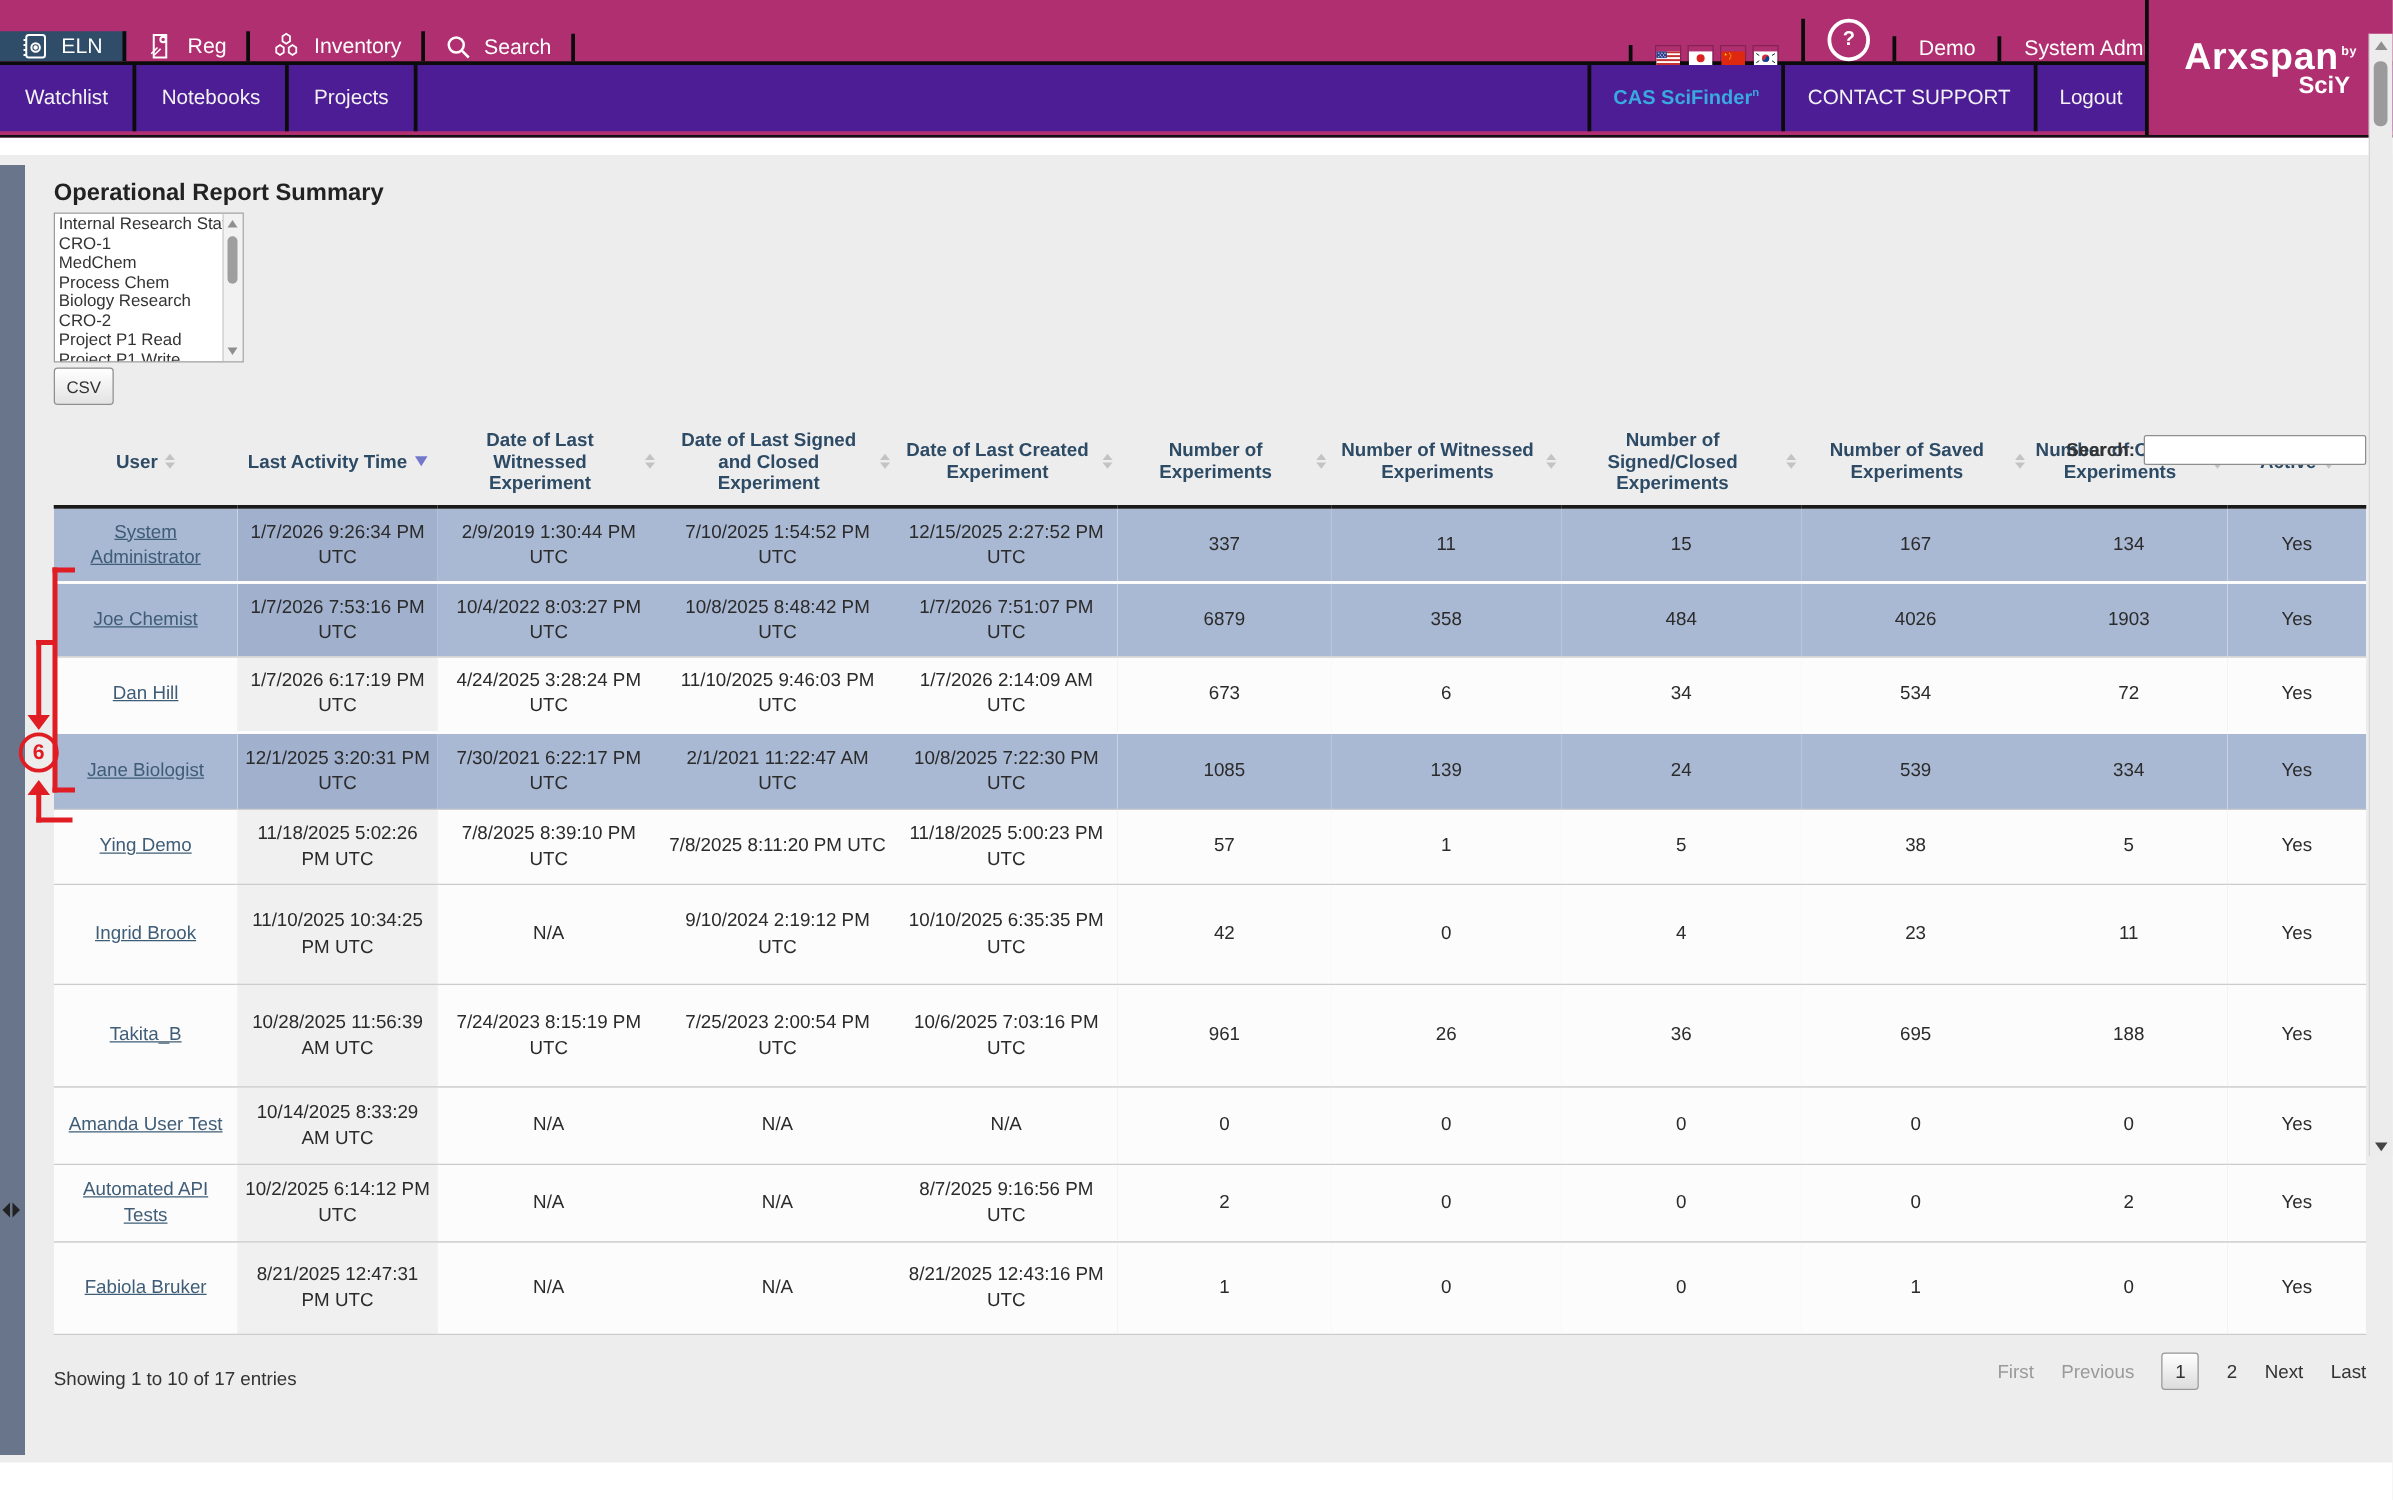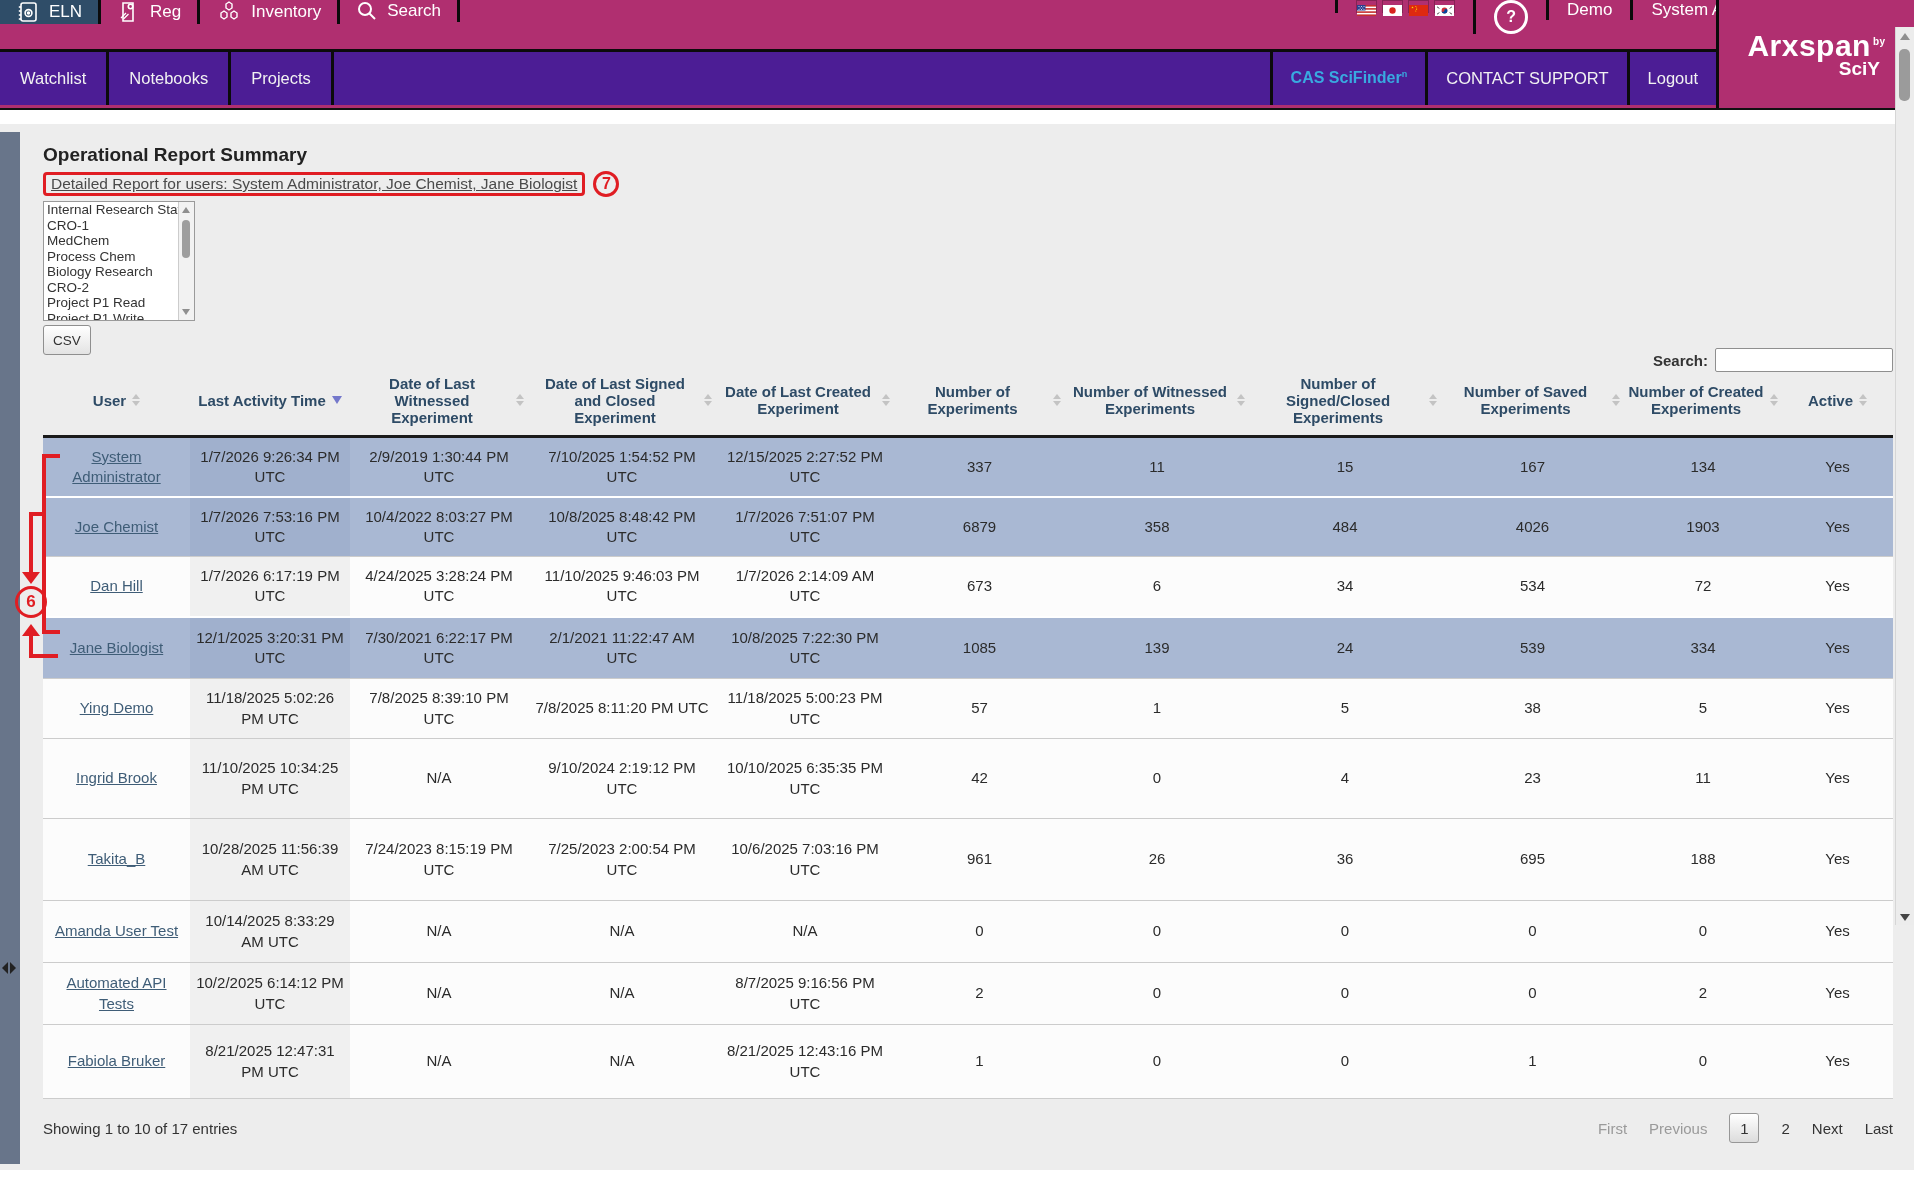--- a/index.html
+++ b/index.html
@@ -1,19 +1,19 @@
 <!DOCTYPE html>
 <html><head>
 <meta charset="utf-8">
 <style>
   html,body{margin:0;padding:0;}
   body{width:1914px;height:1200px;background:#fff;font-family:"Liberation Sans",sans-serif;position:relative;overflow:hidden;}
   
   .header{position:relative;width:1914px;height:108px;background:#b02f70;border-bottom:2px solid #111;}
-  .topnav{height:52px;display:flex;align-items:flex-start;padding-right:84px;box-sizing:border-box;border-bottom:3px solid #0b0b0b;}
+  .topnav{height:52px;display:flex;align-items:flex-end;padding-right:116px;box-sizing:border-box;border-bottom:3px solid #0b0b0b;}
   .subnav{height:53px;display:flex;align-items:stretch;background:#4c1d95;padding-right:198px;box-sizing:border-box;}
   .navtab{display:flex;align-items:center;gap:9px;padding:0 16px;color:#fff;font-size:17px;border-right:3px solid #0b0b0b;cursor:pointer;}
   .navtab.active{background:#2f4d68;}
   .navtab svg{display:block;}
   .topnav .spacer,.subnav .spacer{flex:1;}
   .cell{display:flex;align-items:center;justify-content:center;color:#fff;font-size:17px;padding:0 18px;border-left:3px solid #0b0b0b;cursor:pointer;}
   .flagbox{display:flex;align-items:center;gap:5px;}
   .flag{width:21px;height:13px;display:block;border:1px solid rgba(0,0,0,.25);box-sizing:border-box;}
   .help-circle{width:28px;height:28px;border:3px solid #fff;border-radius:50%;display:flex;align-items:center;justify-content:center;color:#fff;font-weight:bold;font-size:16px;}
   .subtab{display:flex;align-items:center;padding:0 20px;color:#f2f2f2;font-size:16.5px;border-right:3px solid #0b0b0b;cursor:pointer;}
@@ -61,21 +61,21 @@
   .sort-desc{width:0;height:0;border-left:5.5px solid transparent;border-right:5.5px solid transparent;border-top:8px solid #7478cb;flex:none;}
   thead tr{border-bottom:3px solid #1a1a1a;}
   td{font-size:15px;color:#2b2b2b;text-align:center;vertical-align:middle;padding:8px 6px;line-height:1.35;overflow:hidden;}
   tr.row-normal{background:#fcfcfc;border-top:1px solid #ccc;margin-left:34px;}
   tr.row-normal td.c-sorted{background:#f0f0f0;}
   tr.row-hl{background:#a9b8d3;border-top:2px solid #fff;}
   tr.row-hl td.c-sorted{background:#a0b0cd;}
   tbody tr:last-child{border-bottom:1px solid #ccc;}
   a.user-link{color:#3f5d77;text-decoration:underline;cursor:pointer;}
   
-  .table-footer{width:1850px;margin:14px 0 16px 43px;display:flex;justify-content:space-between;align-items:center;}
+  .table-footer{width:1850px;margin:14px 0 16px 43px;display:flex;justify-content:space-between;align-items:flex-end;}
   .showing{font-size:15px;color:#333;}
   .pager{display:flex;align-items:center;gap:22px;}
   .page-item{font-size:15px;color:#333;cursor:pointer;}
   .page-item.disabled{color:#9a9a9a;cursor:default;}
   .page-item.current{width:28px;height:28px;border:1px solid #979797;border-radius:3px;background:linear-gradient(#ffffff,#dcdcdc);display:flex;align-items:center;justify-content:center;}
   
   .anno{position:absolute;pointer-events:none;}
   .red{background:#e01d23;}
   .bracket-v{left:42px;top:330px;width:4px;height:180px;}
   .bracket-t{left:42px;top:330px;width:18px;height:4px;}
@@ -220,26 +220,20 @@
 
 <div class="content">
   <div class="left-strip"></div>
   <div class="splitter-arrows">
     <span class="tri-left"></span>
     <span class="tri-right"></span>
   </div>
 
   <div class="pad">
     <div class="page-title">Operational Report Summary</div>
-    <div class="detail-row">
-      <span class="detail-box">
-        <a class="detail-link">Detailed Report for users: System Administrator, Joe Chemist, Jane Biologist</a>
-      </span>
-      <span class="callout">7</span>
-    </div>
     <div class="listbox">
       <div>
           <div class="lb-item">Internal Research Staff</div>
           <div class="lb-item">CRO-1</div>
           <div class="lb-item">MedChem</div>
           <div class="lb-item">Process Chem</div>
           <div class="lb-item">Biology Research</div>
           <div class="lb-item">CRO-2</div>
           <div class="lb-item">Project P1 Read</div>
           <div class="lb-item">Project P1 Write</div>

